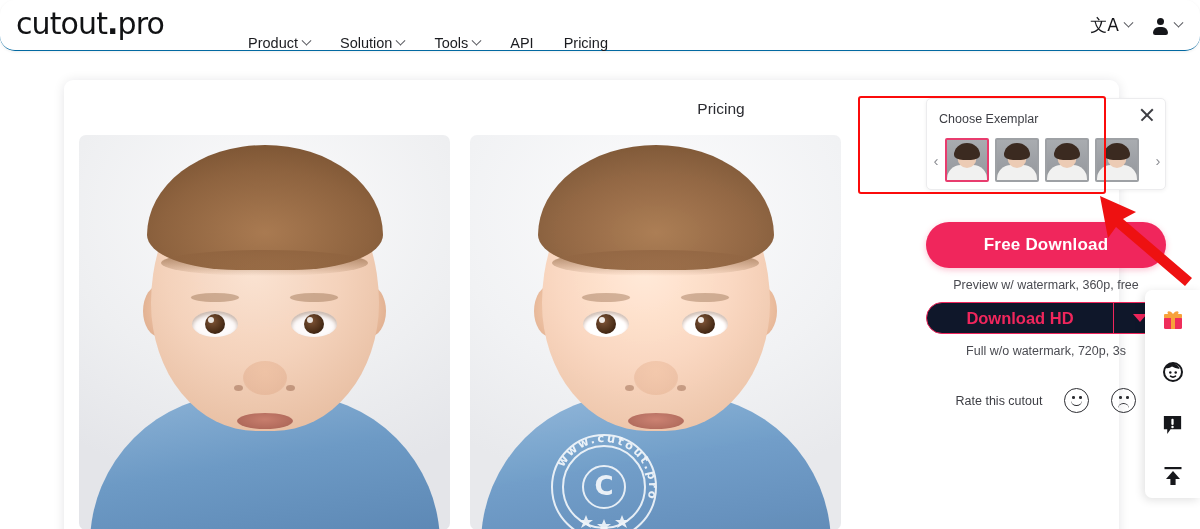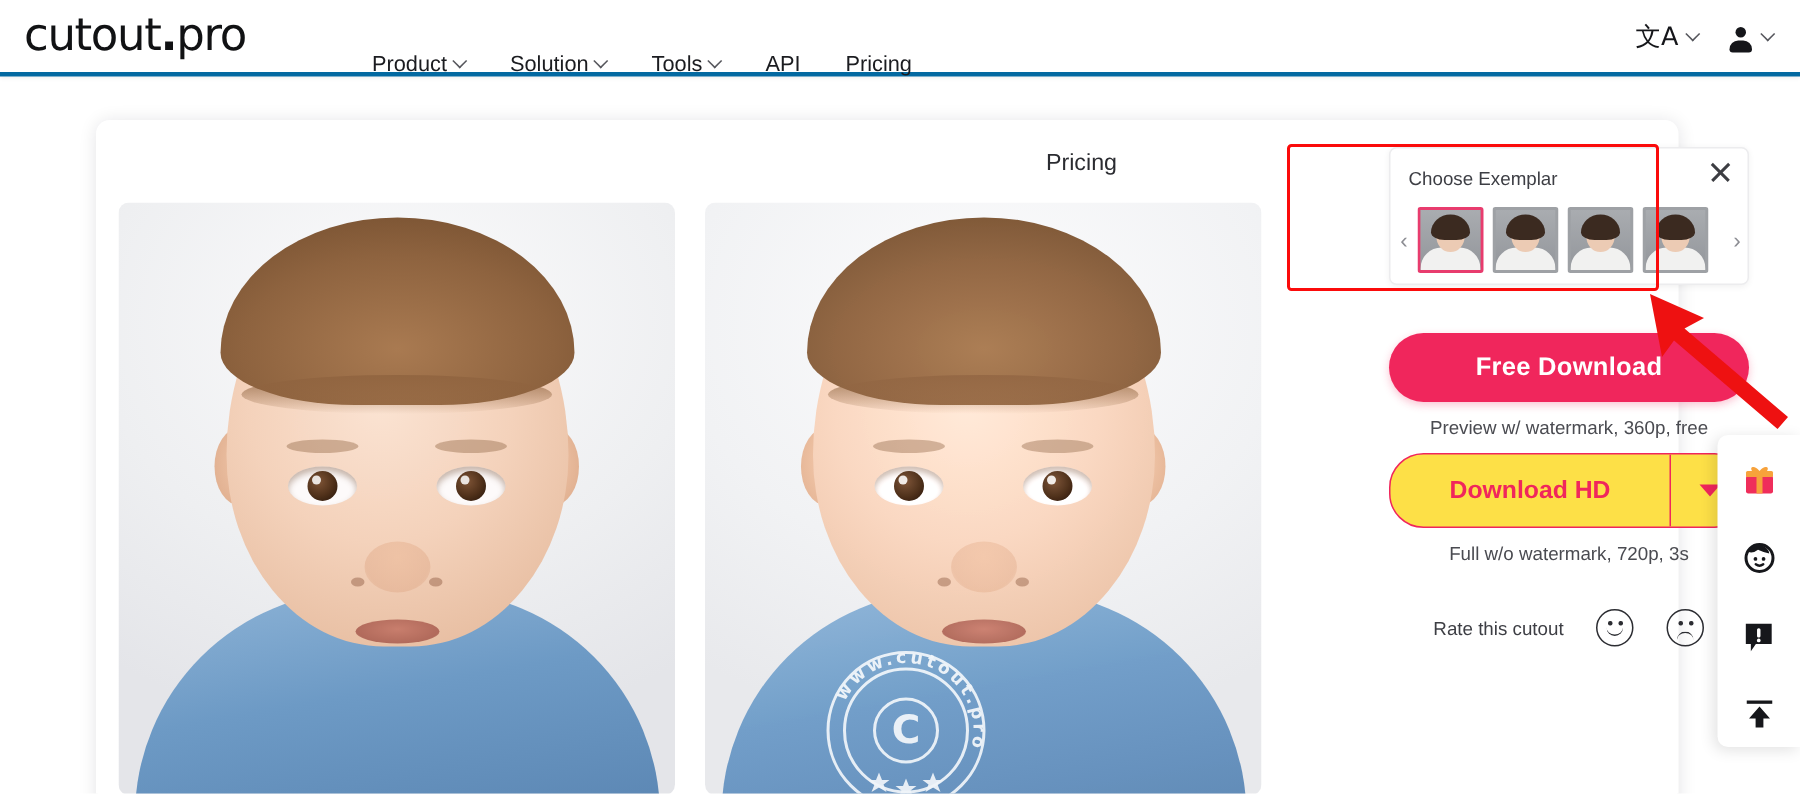--- a/index.html
+++ b/index.html
@@ -20,25 +20,26 @@
     background: #ffffff;
   }
 
   
   .header {
     position: absolute;
     top: 0; left: 0;
     width: 1200px;
     height: 51px;
     background: #ffffff;
-    border-bottom: 3px solid #0369a1;
+    border-bottom: 1px solid #0369a1;
     box-shadow: 0 1px 3px rgba(0,0,0,0.07);
     display: flex;
     align-items: center;
     z-index: 40;
+    border-radius: 15px;
   }
 
   .logo {
     position: absolute;
     left: 16px;
     top: 6px;
     font-size: 30px;
     letter-spacing: -0.9px;
     color: #111214;
     font-weight: 400;
@@ -426,26 +427,26 @@
   .cap {
     width: 240px;
     text-align: center;
     font-size: 12.5px;
     color: #4a4b51;
     margin-top: 10px;
   }
   .hd-wrap {
     margin-top: 10px;
     width: 240px;
-    height: 50px;
+    height: 32px;
     border: 1.4px solid #f0265c;
     border-radius: 23px;
     display: flex;
     align-items: stretch;
-    background: #fde047;
+    background: #0f172a;
     overflow: hidden;
   }
   .btn-hd {
     flex: 1;
     border: none;
     background: transparent;
     color: #f0265c;
     font-size: 16.5px;
     font-weight: 700;
     cursor: pointer;

